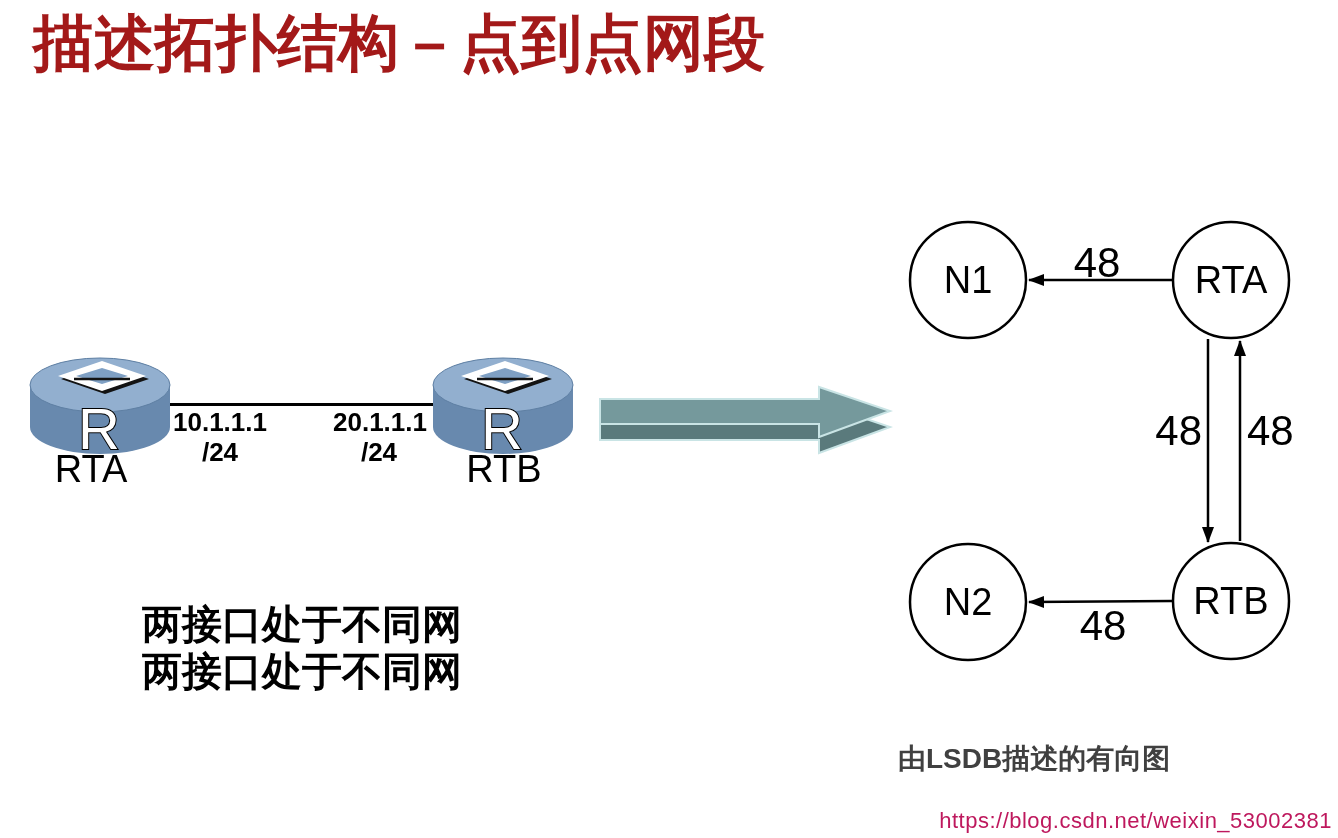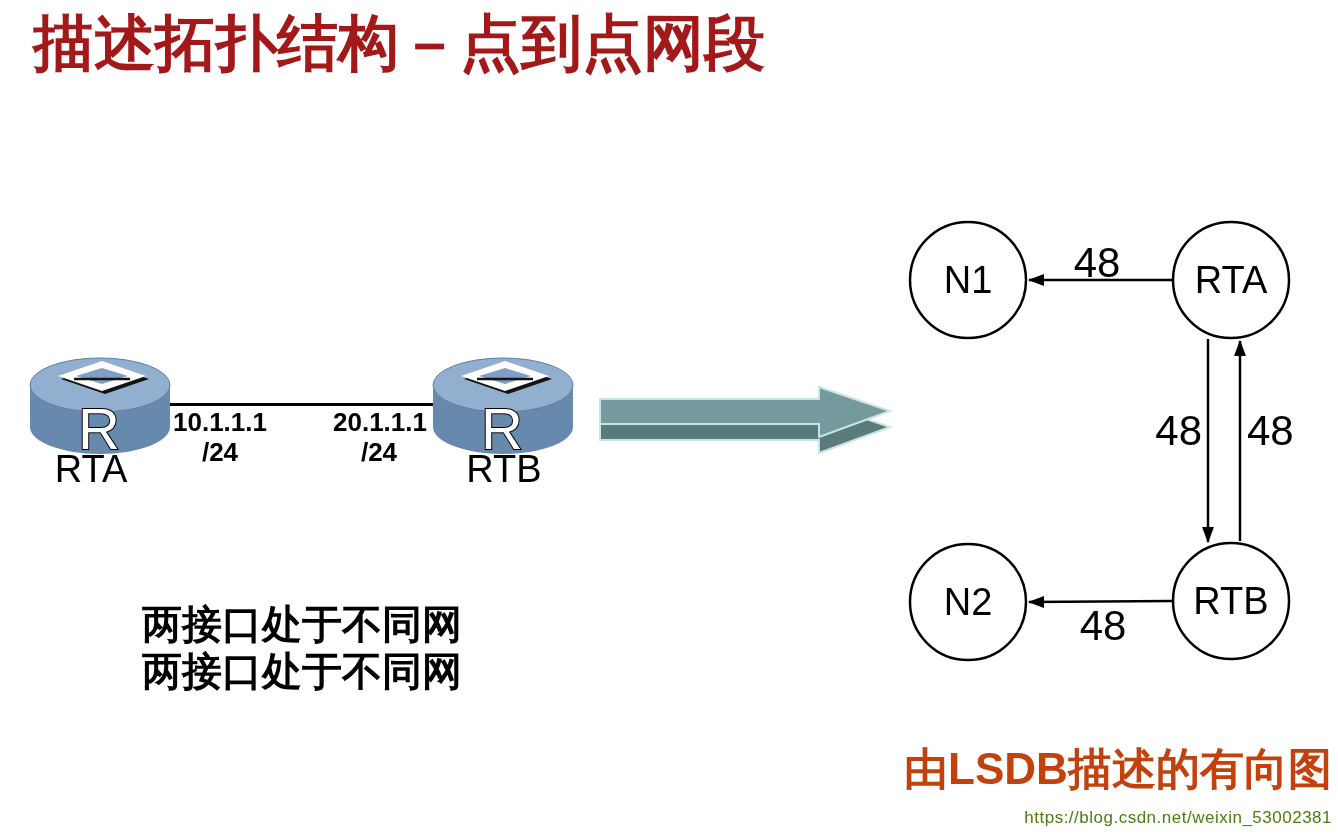--- a/index.html
+++ b/index.html
@@ -13,23 +13,23 @@
     font-size:61px; font-weight:bold; color:#A31919;
     line-height:1.1; white-space:nowrap; letter-spacing:0px;
   }
   .ppp-label { left:242px; top:355px; width:120px; text-align:center;
     font-size:37px; color:#000; }
   .ip-label { font-size:26px; font-weight:bold; color:#000; text-align:center; }
   .link-line { left:170px; top:403px; width:263px; height:3px; background:#000; }
   .router-name { font-size:38px; color:#000; text-align:center; }
   .topo-caption { left:96px; top:558px; width:412px; text-align:center;
     font-size:40px; font-weight:bold; color:#000; line-height:1.18;margin-top:43px; }
-  .graph-caption { left:898px; top:740px; width:440px; text-align:center;
-    font-size:44px; font-weight:bold; color:#c2410c; white-space:nowrap; }
-  .watermark { right:6px; top:808px; font-size:17px; color:#4d7c0f;
+  .graph-caption { left:898px; top:740px; width:440px; text-align:left;
+    font-size:28px; font-weight:bold; color:#404040; white-space:nowrap; }
+  .watermark { right:6px; top:808px; font-size:22px; color:#be185d;
     letter-spacing:0.5px; }
   svg text { font-family:"Liberation Sans","DejaVu Sans",sans-serif; }
 </style>
 </head>
 <body>
 
 <div class="slide">
 
   <div class="abs slide-title">描述拓扑结构－点到点网段</div>
 

